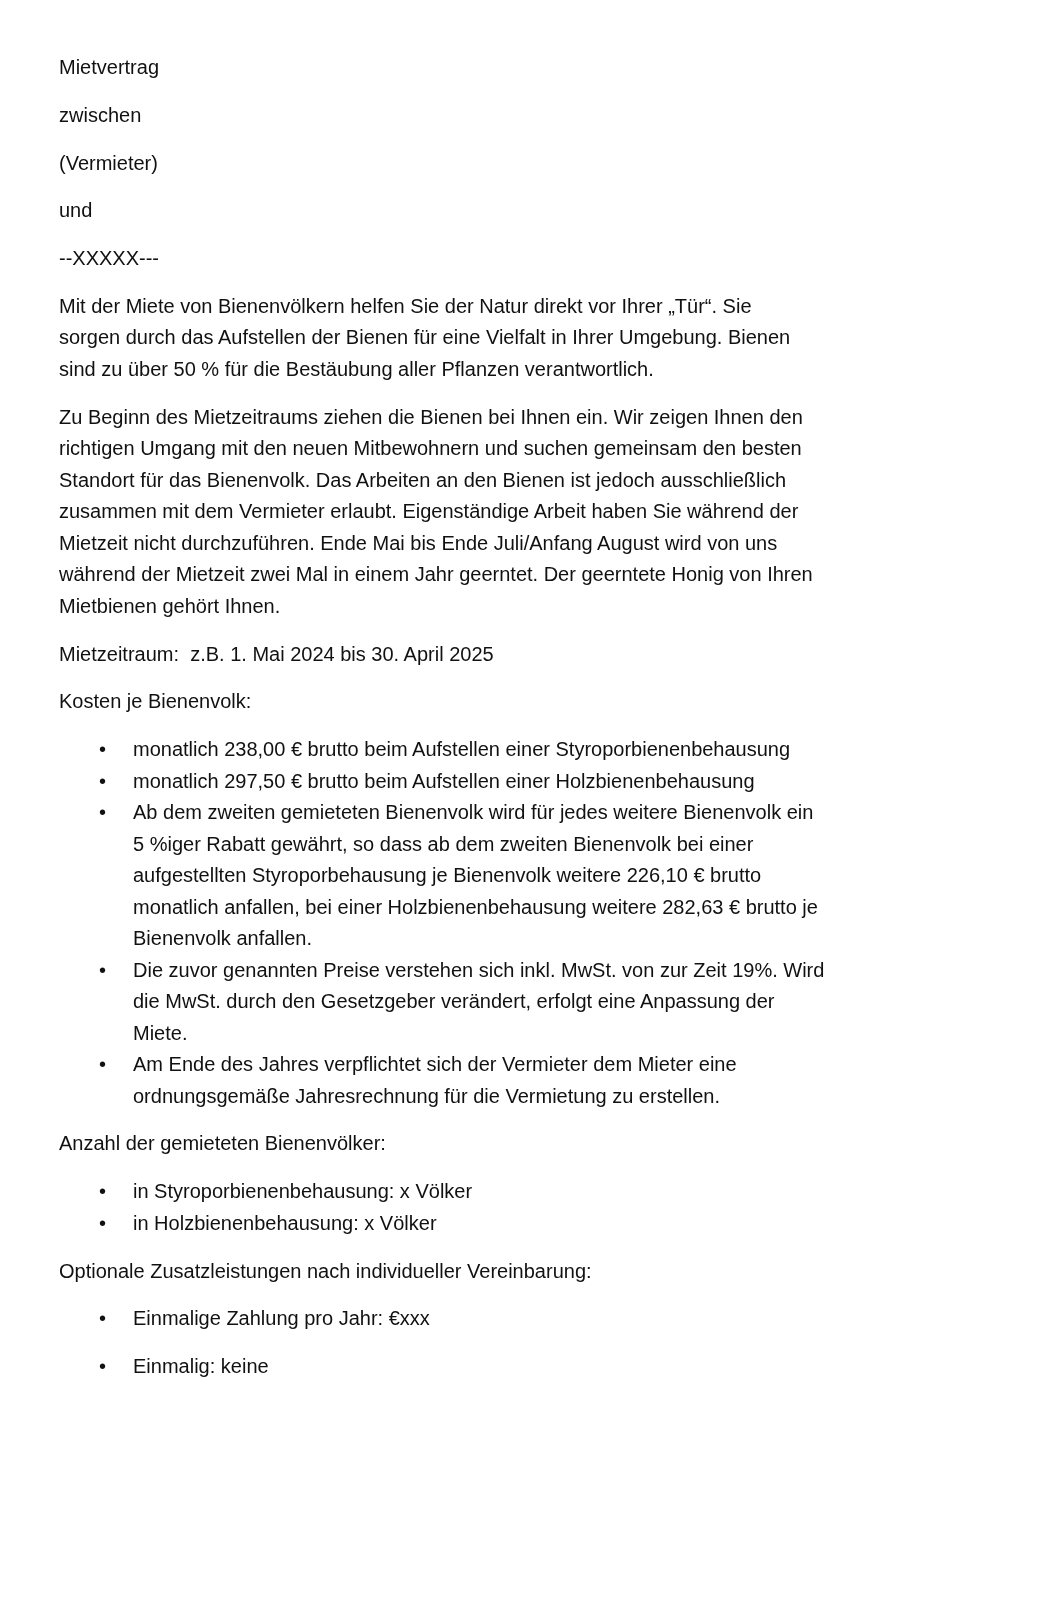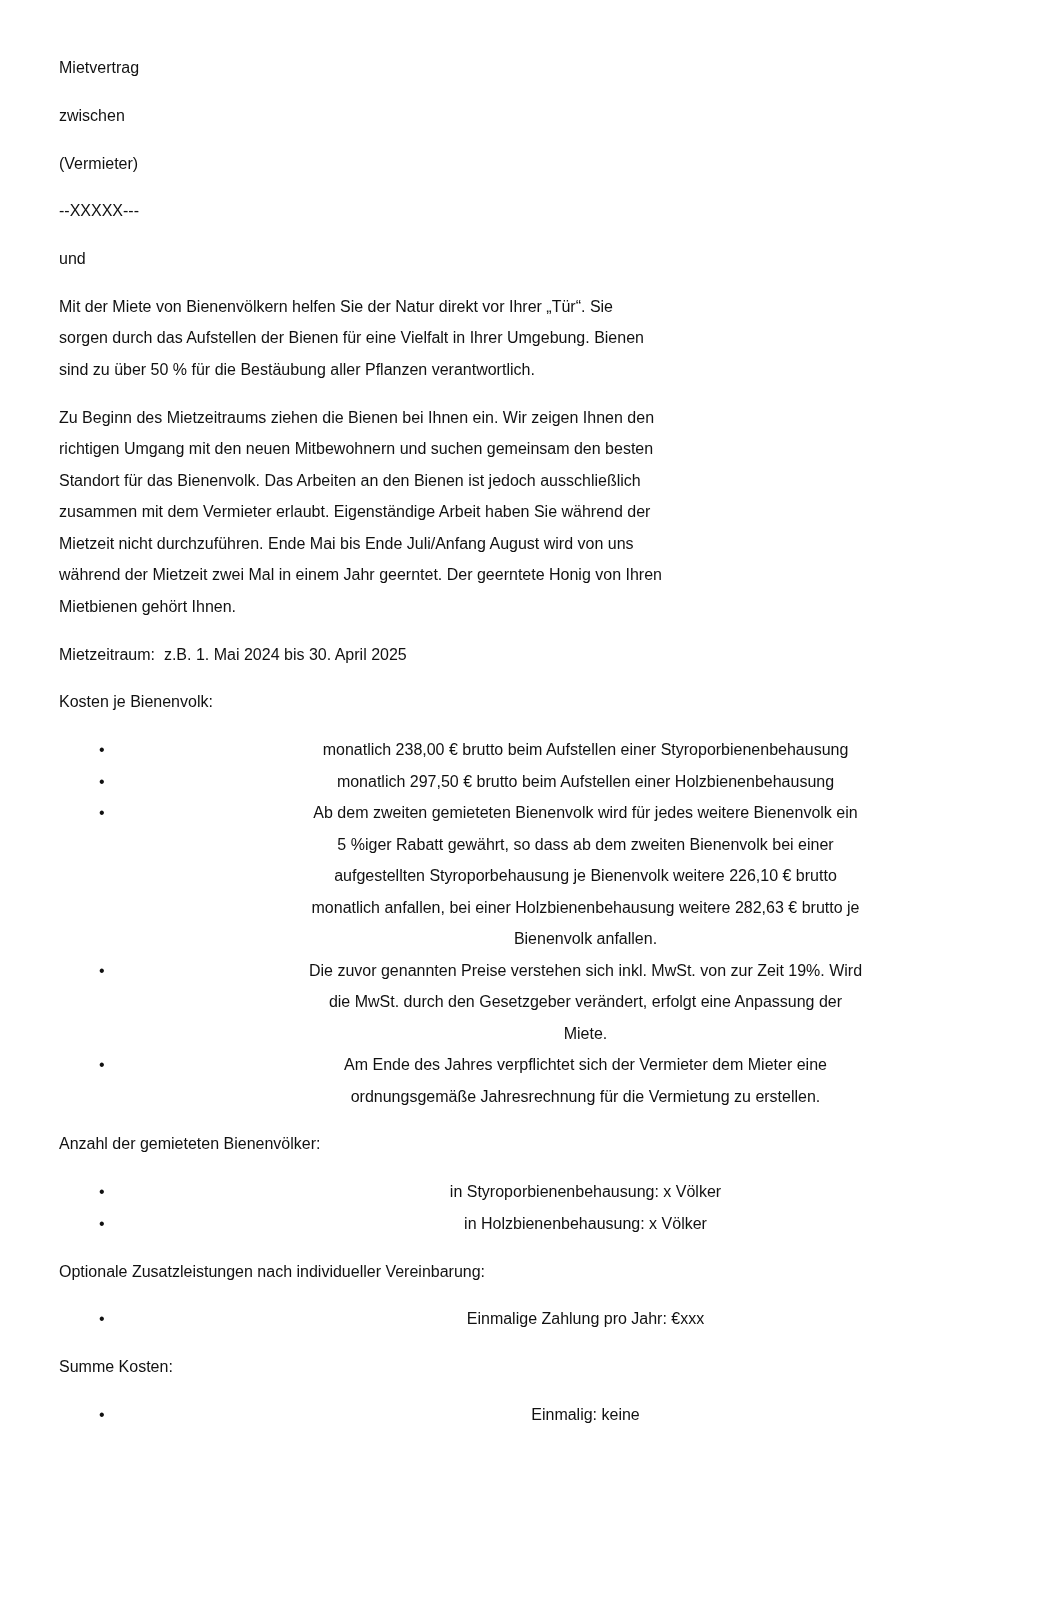--- a/index.html
+++ b/index.html
@@ -9,34 +9,33 @@
   }
   .page {
     position: relative;
     width: 1056px;
     height: 1600px;
     margin: 0 auto;
     background: #ffffff;
     box-sizing: border-box;
     padding: 52px 18px 0 59px;
     font-family: "Liberation Sans", "DejaVu Sans", sans-serif;
-    font-size: 16px;
+    font-size: 20px;
     line-height: 31.5px;
     color: #111111;
     overflow: hidden;
   }
   .para {
     margin: 0 0 16.3px 0;
     white-space: pre-wrap;
   }
   .doc-list {
     list-style: none;
     margin: 0 0 16.3px 0;
     padding: 0;
-    text-align: center;
   }
   .doc-list li {
     position: relative;
     padding-left: 74px;
     white-space: pre-wrap;
   }
   .doc-list li::before {
     content: "\2022";
     position: absolute;
     left: 40px;
@@ -48,23 +47,23 @@
 
 <div class="page">
 
   <p class="para">Mietvertrag</p>
 
   <p class="para">zwischen</p>
 
 
   <p class="para">(Vermieter)</p>
 
+  <p class="para">und</p>
+
   <p class="para">--XXXXX---</p>
-
-  <p class="para">und</p>
 
 
   <p class="para">Mit der Miete von Bienenvölkern helfen Sie der Natur direkt vor Ihrer „Tür“. Sie
 sorgen durch das Aufstellen der Bienen für eine Vielfalt in Ihrer Umgebung. Bienen
 sind zu über 50 % für die Bestäubung aller Pflanzen verantwortlich.</p>
 
   <p class="para">Zu Beginn des Mietzeitraums ziehen die Bienen bei Ihnen ein. Wir zeigen Ihnen den
 richtigen Umgang mit den neuen Mitbewohnern und suchen gemeinsam den besten
 Standort für das Bienenvolk. Das Arbeiten an den Bienen ist jedoch ausschließlich
 zusammen mit dem Vermieter erlaubt. Eigenständige Arbeit haben Sie während der
@@ -97,19 +96,18 @@
     <li>in Styroporbienenbehausung: x Völker</li>
     <li>in Holzbienenbehausung: x Völker</li>
   </ul>
 
   <p class="para">Optionale Zusatzleistungen nach individueller Vereinbarung:</p>
 
   <ul class="doc-list">
     <li>Einmalige Zahlung pro Jahr: €xxx</li>
   </ul>
 
-  <p class="para">Summe Kosten:</p>
 
   <ul class="doc-list">
     <li>Einmalig: keine</li>
   </ul>
 
 </div>
 
 </body></html>

